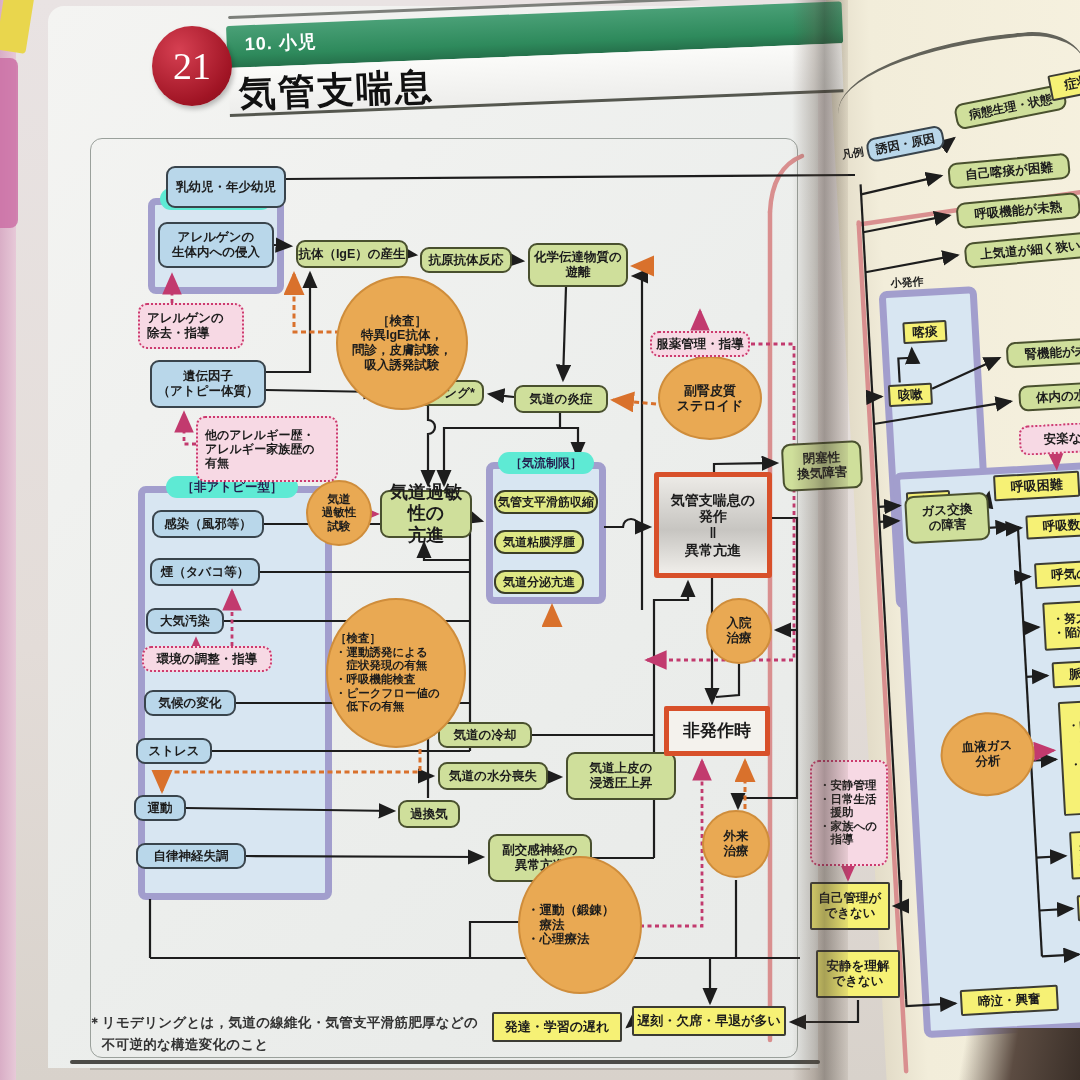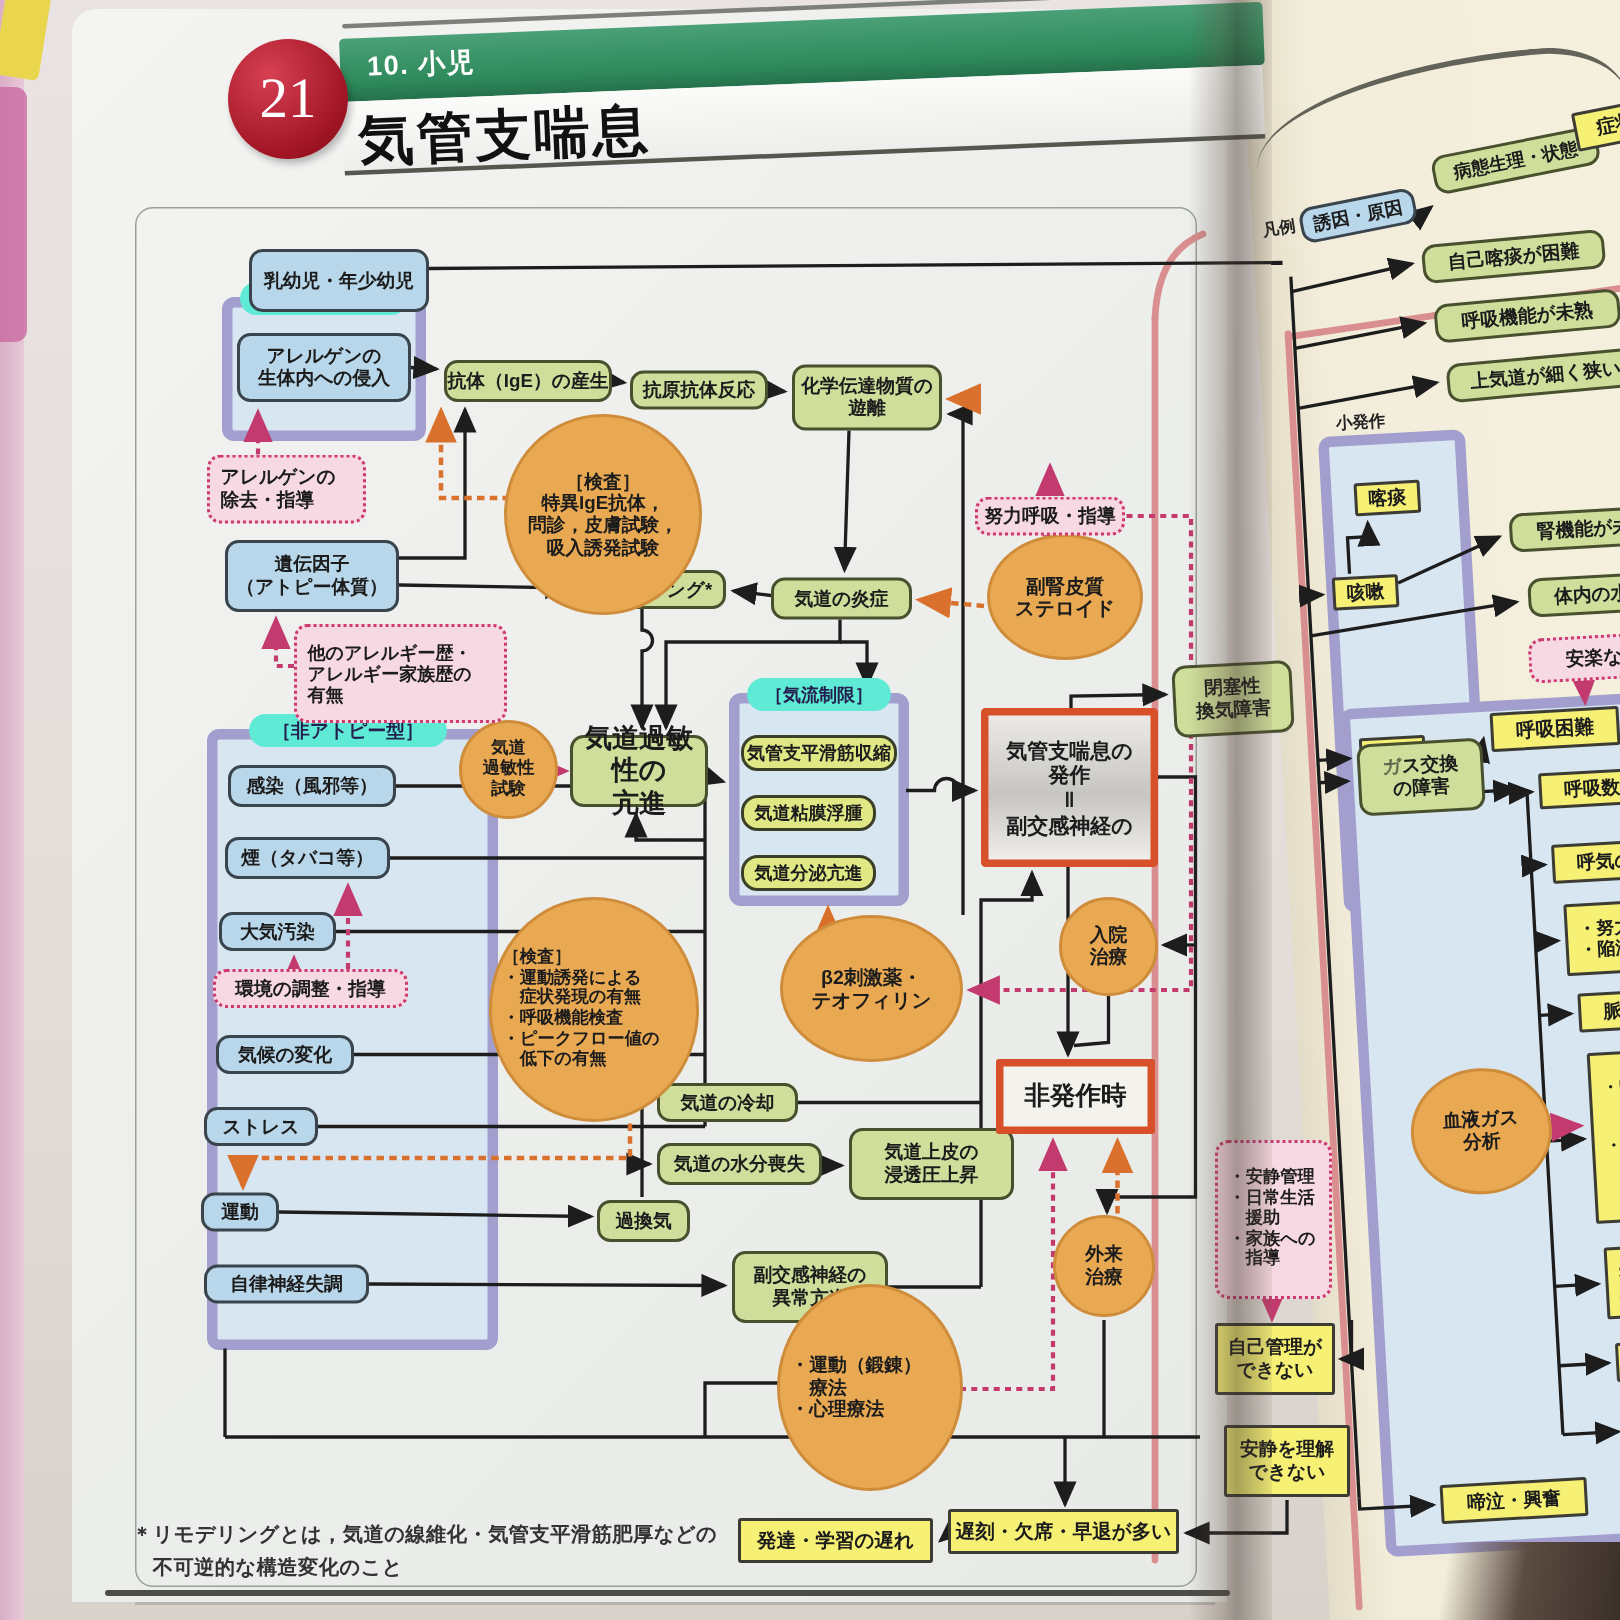--- a/index.html
+++ b/index.html
@@ -286,43 +286,41 @@
 過敏性
 試験</div>
     <div class="node circle tl" style="left: 326px; top: 598px; width: 140px; height: 150px; font-size: 11.5px;">［検査］
 ・運動誘発による
 　症状発現の有無
 ・呼吸機能検査
 ・ピークフロー値の
 　低下の有無</div>
     <div class="node circle" style="left: 706px; top: 598px; width: 66px; height: 66px; font-size: 12.5px;">入院
 治療</div>
-    <div class="node circle" style="left: 520px; top: 610px; width: 122px; height: 98px; font-size: 13px;">β2刺激薬・
-テオフィリン</div>
     <div class="node circle tl" style="left: 518px; top: 856px; width: 124px; height: 138px; font-size: 12.5px;">・運動（鍛錬）
 　療法
 ・心理療法</div>
     <div class="node circle" style="left: 702px; top: 810px; width: 68px; height: 68px; font-size: 12.5px;">外来
 治療</div>
     <div class="node care tl" style="left: 138px; top: 303px; width: 106px; height: 46px; font-size: 12.5px;">アレルゲンの
 除去・指導</div>
     <div class="node care tl" style="left: 196px; top: 416px; width: 142px; height: 66px; font-size: 12px;">他のアレルギー歴・
 アレルギー家族歴の
 有無</div>
     <div class="node care" style="left: 142px; top: 646px; width: 130px; height: 26px; font-size: 12.5px;">環境の調整・指導</div>
-    <div class="node care" style="left: 650px; top: 331px; width: 100px; height: 26px; font-size: 12.5px;">努力呼吸・指導</div>
+    <div class="node care" style="left: 650px; top: 331px; width: 100px; height: 26px; font-size: 12.5px;">服薬管理・指導</div>
     <div class="node care tl" style="left: 810px; top: 760px; width: 78px; height: 106px; font-size: 11.5px;">・安静管理
 ・日常生活
 　援助
 ・家族への
 　指導</div>
     <div class="node alert" style="left: 654px; top: 472px; width: 118px; height: 106px; font-size: 14px;">気管支喘息の
 発作
 ‖
-副交感神経の</div>
+異常亢進</div>
     <div class="node alert2" style="left: 664px; top: 706px; width: 106px; height: 50px; font-size: 17px;">非発作時</div>
     <div class="node symptom" style="left: 810px; top: 882px; width: 80px; height: 48px; font-size: 12.5px;">自己管理が
 できない</div>
     <div class="node symptom" style="left: 816px; top: 950px; width: 84px; height: 48px; font-size: 12.5px;">安静を理解
 できない</div>
     <div class="node symptom" style="left: 632px; top: 1006px; width: 154px; height: 30px; font-size: 13px;">遅刻・欠席・早退が多い</div>
     <div class="node symptom" style="left: 492px; top: 1012px; width: 130px; height: 30px; font-size: 13px;">発達・学習の遅れ</div>
   </div>
 
 <div class="note z10" style="left:88px;top:1014px;">＊リモデリングとは，気道の線維化・気管支平滑筋肥厚などの</div>

